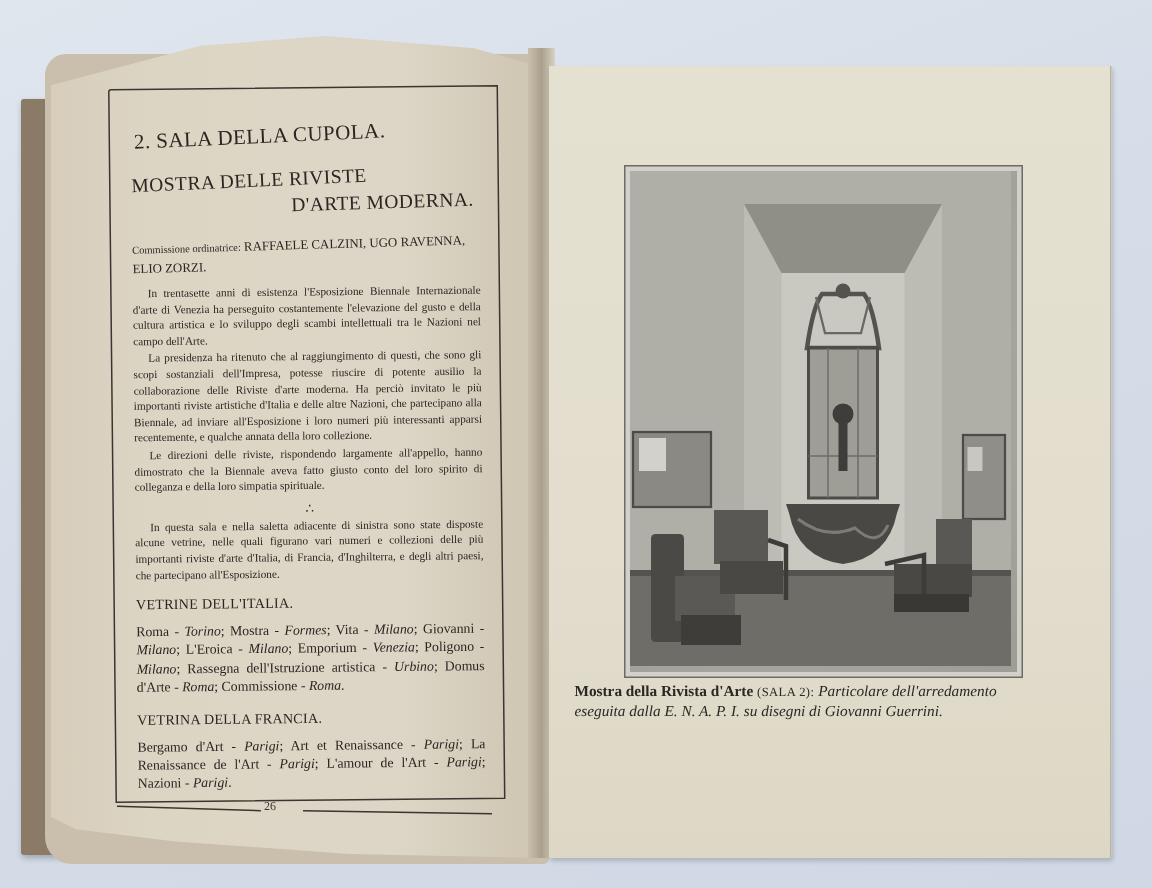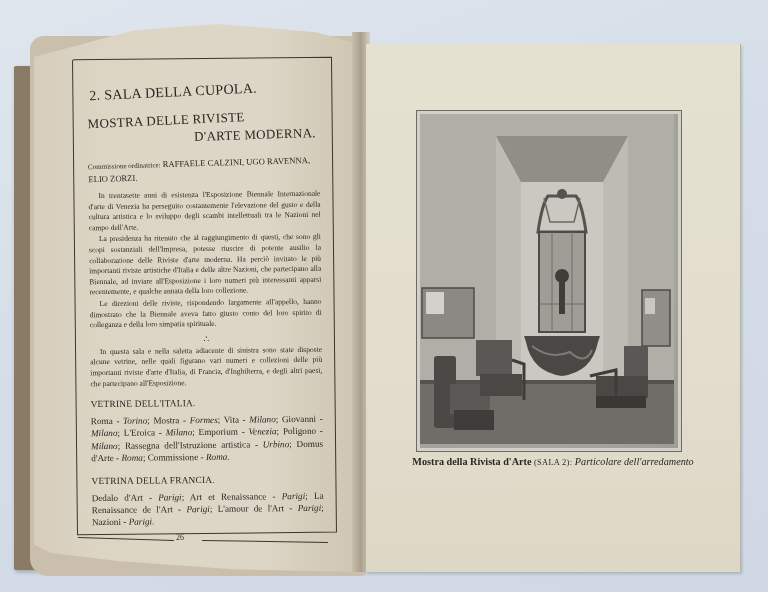--- a/index.html
+++ b/index.html
@@ -62,21 +62,21 @@
     border:1px solid #6d6b66; background:#d2d0c8;
     padding:1px;
   }
   .photo {
     position:absolute; left:3px; top:3px; right:3px; bottom:3px;
     background: radial-gradient(ellipse at 35% 35%, #bdbcb6 0%, #acaba4 40%, #9d9c95 100%);
     overflow:hidden;
   }
   .caption {
     position:absolute; left:383px; top:455px; width:340px;
-    font-size:10.2px; line-height:13px; color:#2b2724; text-align:center;
+    font-size:10.2px; line-height:13px; color:#2b2724; text-align:left;
   }
   .caption .bold { font-weight:bold; }
   .caption .sc { font-size:8.4px; letter-spacing:0.3px; }
   .caption em { font-style:italic; }
 </style>
 </head>
 <body>
 
 <div class="cover-back"></div>
 <div class="left-stack"></div>
@@ -108,21 +108,21 @@
       <span>L'Eroica</span> - <i>Milano</i>;
       <span>Emporium</span> - <i>Venezia</i>;
       <span>Poligono</span> - <i>Milano</i>;
       <span>Rassegna dell'Istruzione artistica</span> - <i>Urbino</i>;
       <span>Domus d'Arte</span> - <i>Roma</i>;
       <span>Commissione</span> - <i>Roma</i>.
     </p>
 
     <div class="sec-head" style="margin-top:12px">VETRINA DELLA FRANCIA.</div>
     <p class="list-para">
-      <span>Dedalo d'Art</span> - <i>Parigi</i>;
+      <span>Bergamo d'Art</span> - <i>Parigi</i>;
       <span>Art et Renaissance</span> - <i>Parigi</i>;
       <span>La Renaissance de l'Art</span> - <i>Parigi</i>;
       <span>L'amour de l'Art</span> - <i>Parigi</i>;
       <span>Nazioni</span> - <i>Parigi</i>.
     </p>
   </div>
 </div>
 
 <div class="page-num-line">
   <div class="pn-rule-l"></div>
@@ -180,13 +180,14 @@
       <path d="M170 262 L196 256 L196 292" stroke="#3e3c38" stroke-width="3" fill="none"></path>
       <rect x="176" y="282" width="50" height="12" fill="#3a3834"></rect>
     </svg>
   </div>
 </div>
 
 <div class="caption">
   <span class="bold">Mostra della Rivista d'Arte</span>
   <span class="sc">(SALA 2):</span>
   <em>Particolare dell'arredamento</em><br>
+  <em>eseguita dalla E. N. A. P. I. su disegni di Giovanni Guerrini.</em>
 </div>
 
 </body></html>

